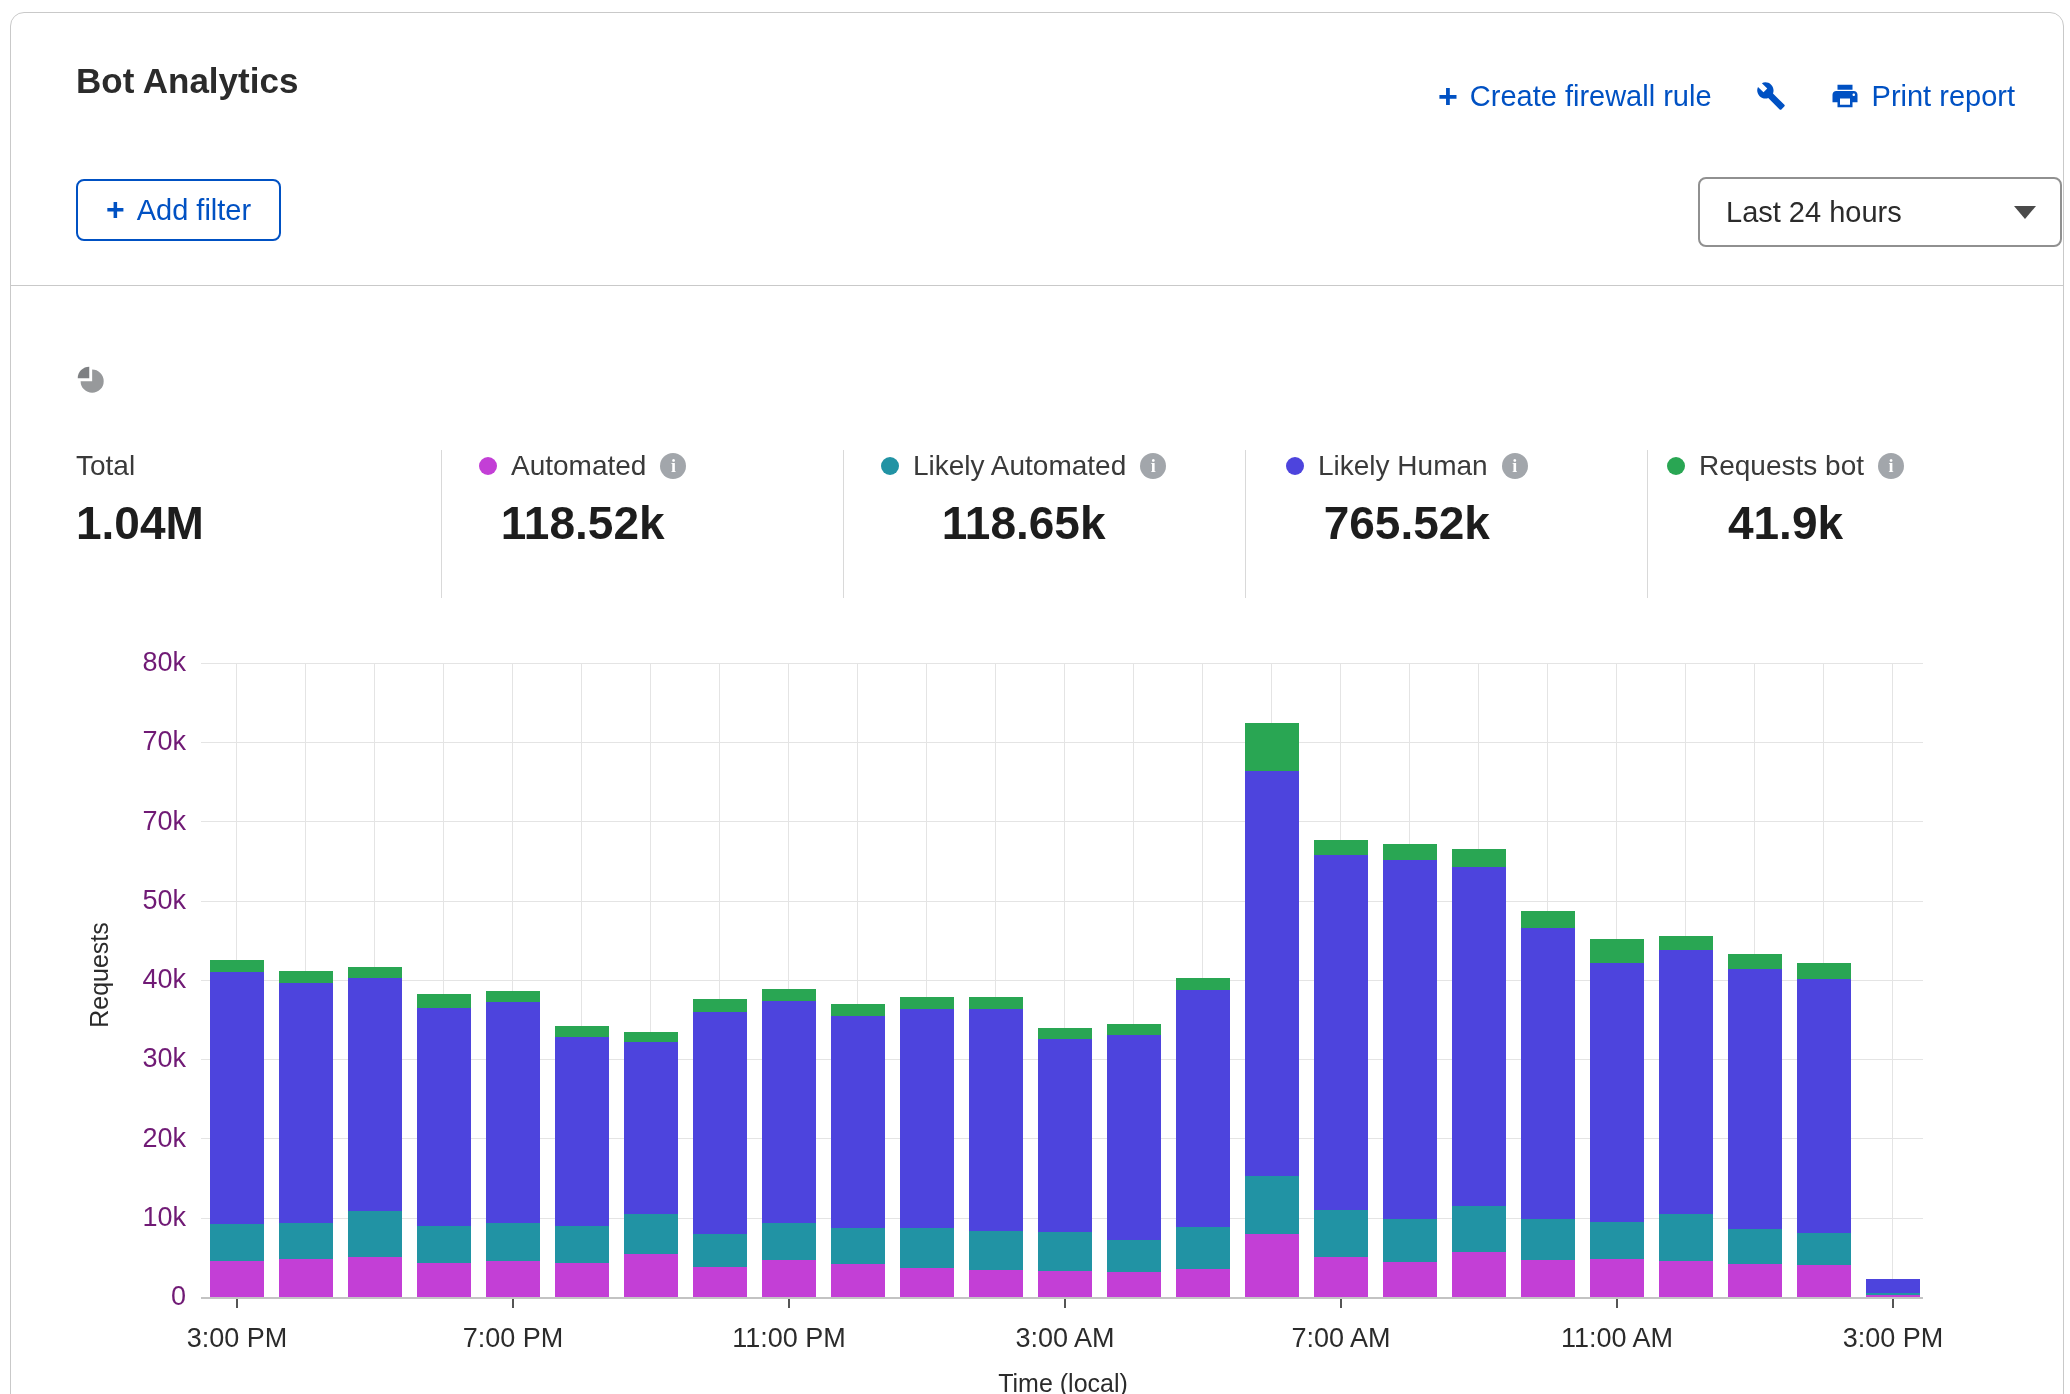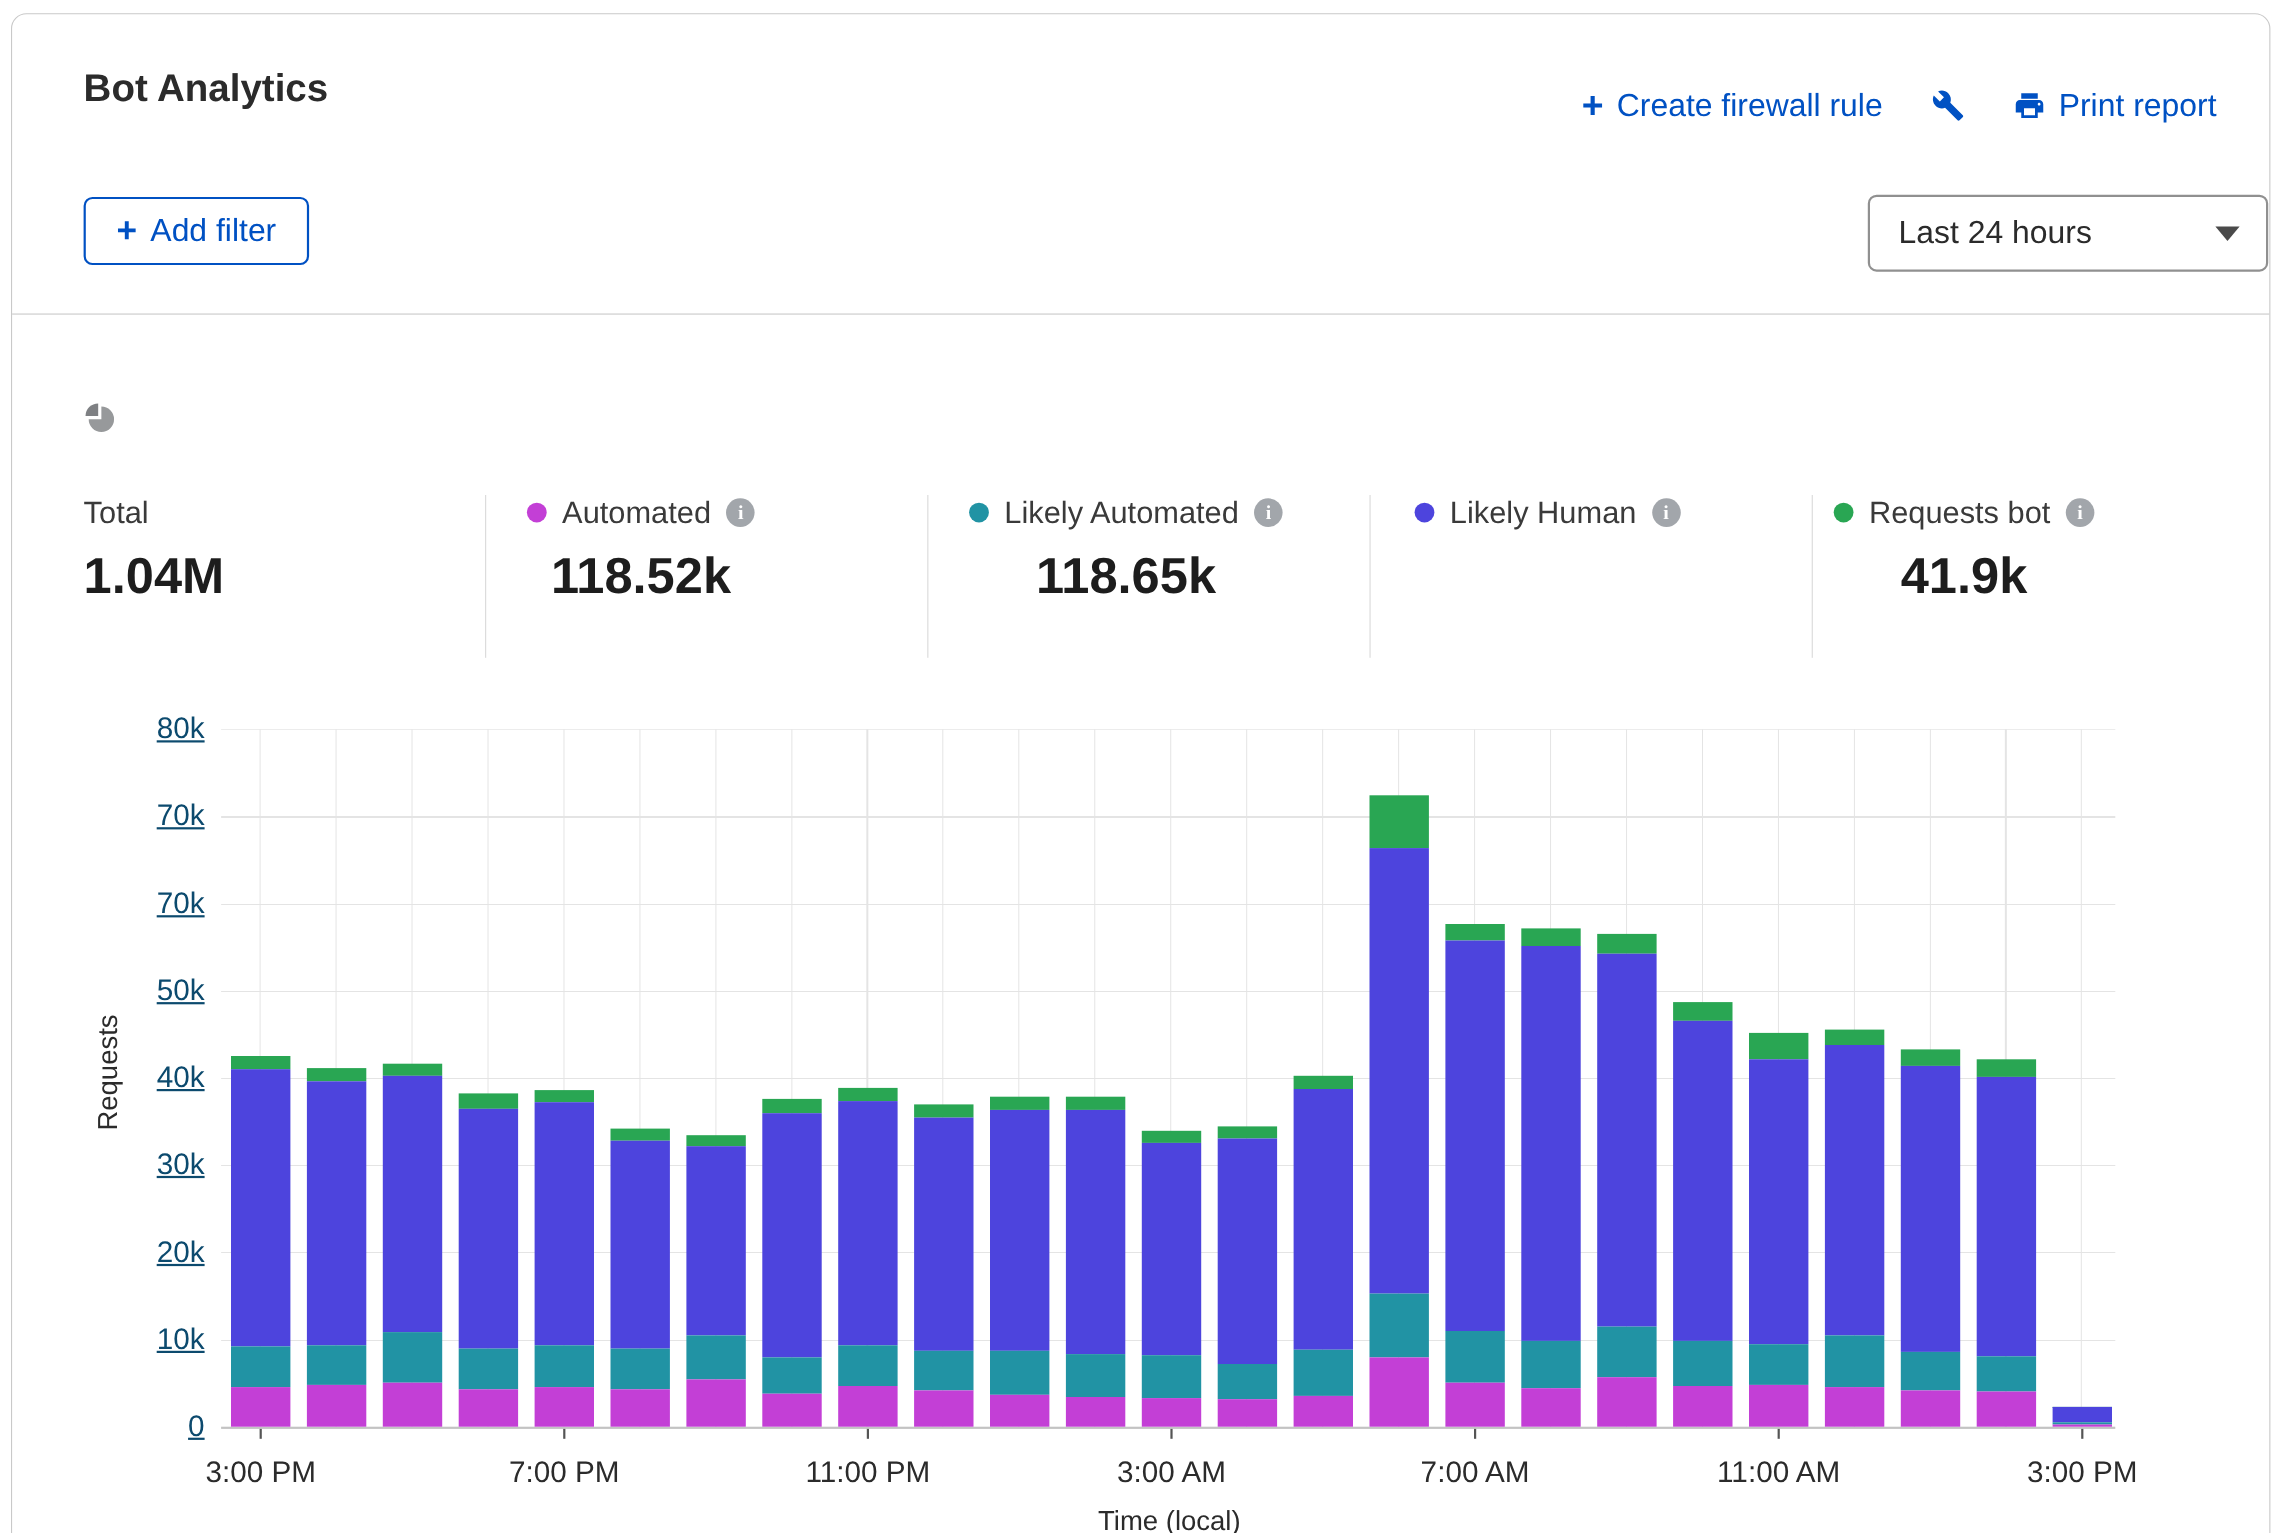--- a/index.html
+++ b/index.html
@@ -33,21 +33,21 @@
   
   .plot{position:absolute;left:190px;top:650px;width:1722px;height:634px;
     border-bottom:2px solid #c3c3c3;
     background:
       repeating-linear-gradient(to right, #e4e4e4 0 1px, transparent 1px 69px),
       repeating-linear-gradient(to bottom, #e4e4e4 0 1px, transparent 1px 79.25px);
     background-position: 35px 0, 0 0;}
   .bars{position:absolute;left:0;bottom:0;width:100%;height:100%;}
   .bar{position:absolute;bottom:0;width:54px;display:flex;flex-direction:column;justify-content:flex-end;}
   .seg{width:100%;}
-  .ylabel{position:absolute;font-size:27px;color:#0c4a6e;text-align:right;width:120px;text-decoration:underline;}
+  .ylabel{position:absolute;font-size:27px;color:#701a75;text-align:right;width:120px;}
   .xlabel{position:absolute;font-size:27px;color:#2b2b2b;white-space:nowrap;transform:translateX(-50%);}
   .tick{position:absolute;width:2px;height:9px;background:#555;}
   .axis-title-x{position:absolute;left:1052px;top:1356px;font-size:25px;color:#2b2b2b;transform:translateX(-50%);}
   .axis-title-y{position:absolute;left:88px;top:962px;font-size:25px;color:#2b2b2b;
     transform:translate(-50%,-50%) rotate(-90deg);white-space:nowrap;}
   svg.icon{flex:0 0 auto;}
 </style>
 </head>
 <body>
 
@@ -114,20 +114,21 @@
           <span class="info">i</span>
         </div>
         <div class="val">118.65k</div>
       </div>
       <div class="stat" style="left: 1275px;">
         <div class="lbl">
           <span class="dot" style="background: rgb(77, 68, 221);"></span>
           <span>Likely Human</span>
           <span class="info">i</span>
         </div>
+        <div class="val">765.52k</div>
       </div>
       <div class="stat" style="left: 1656px;">
         <div class="lbl">
           <span class="dot" style="background: rgb(41, 166, 83);"></span>
           <span>Requests bot</span>
           <span class="info">i</span>
         </div>
         <div class="val">41.9k</div>
       </div>
       <div class="stat-div" style="left: 430px;"></div>

